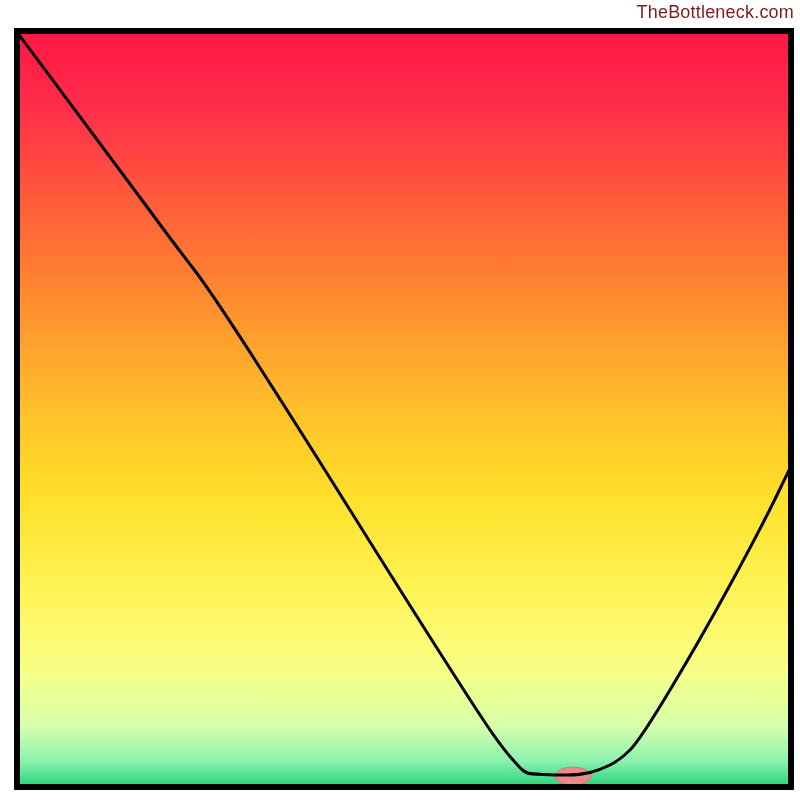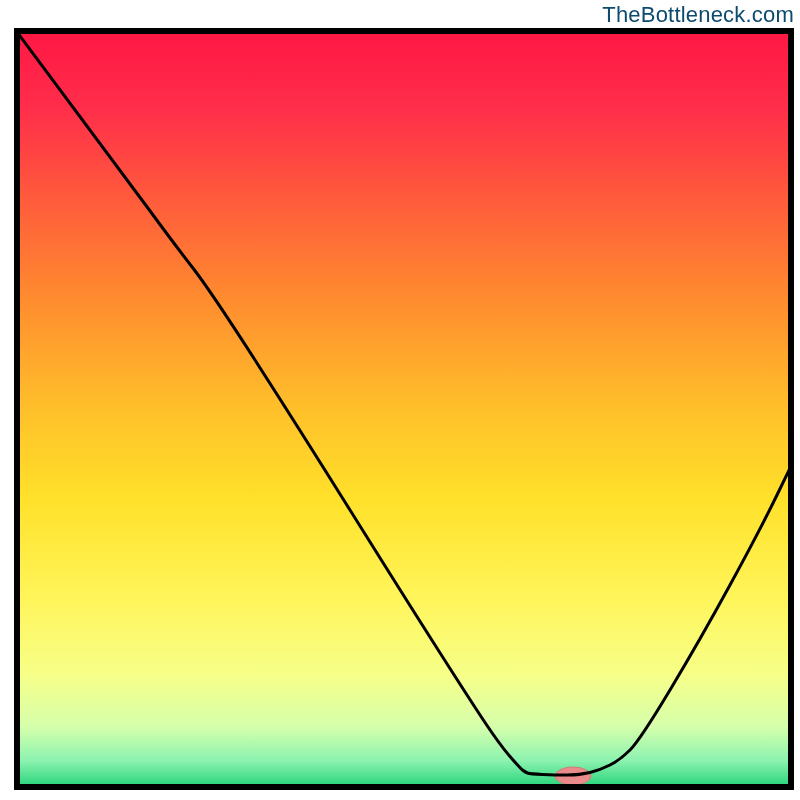--- a/index.html
+++ b/index.html
@@ -12,23 +12,23 @@
   }
   .container {
     position: relative;
     width: 800px;
     height: 800px;
   }
   .watermark {
     position: absolute;
     top: 2px;
     right: 6px;
-    font-size: 22px;
+    font-size: 18px;
     font-weight: 500;
-    color: #0c4a6e;
+    color: #7f1d1d;
     letter-spacing: 0.2px;
   }
   svg.plot {
     position: absolute;
     left: 0;
     top: 0;
     width: 800px;
     height: 800px;
     display: block;
   }

